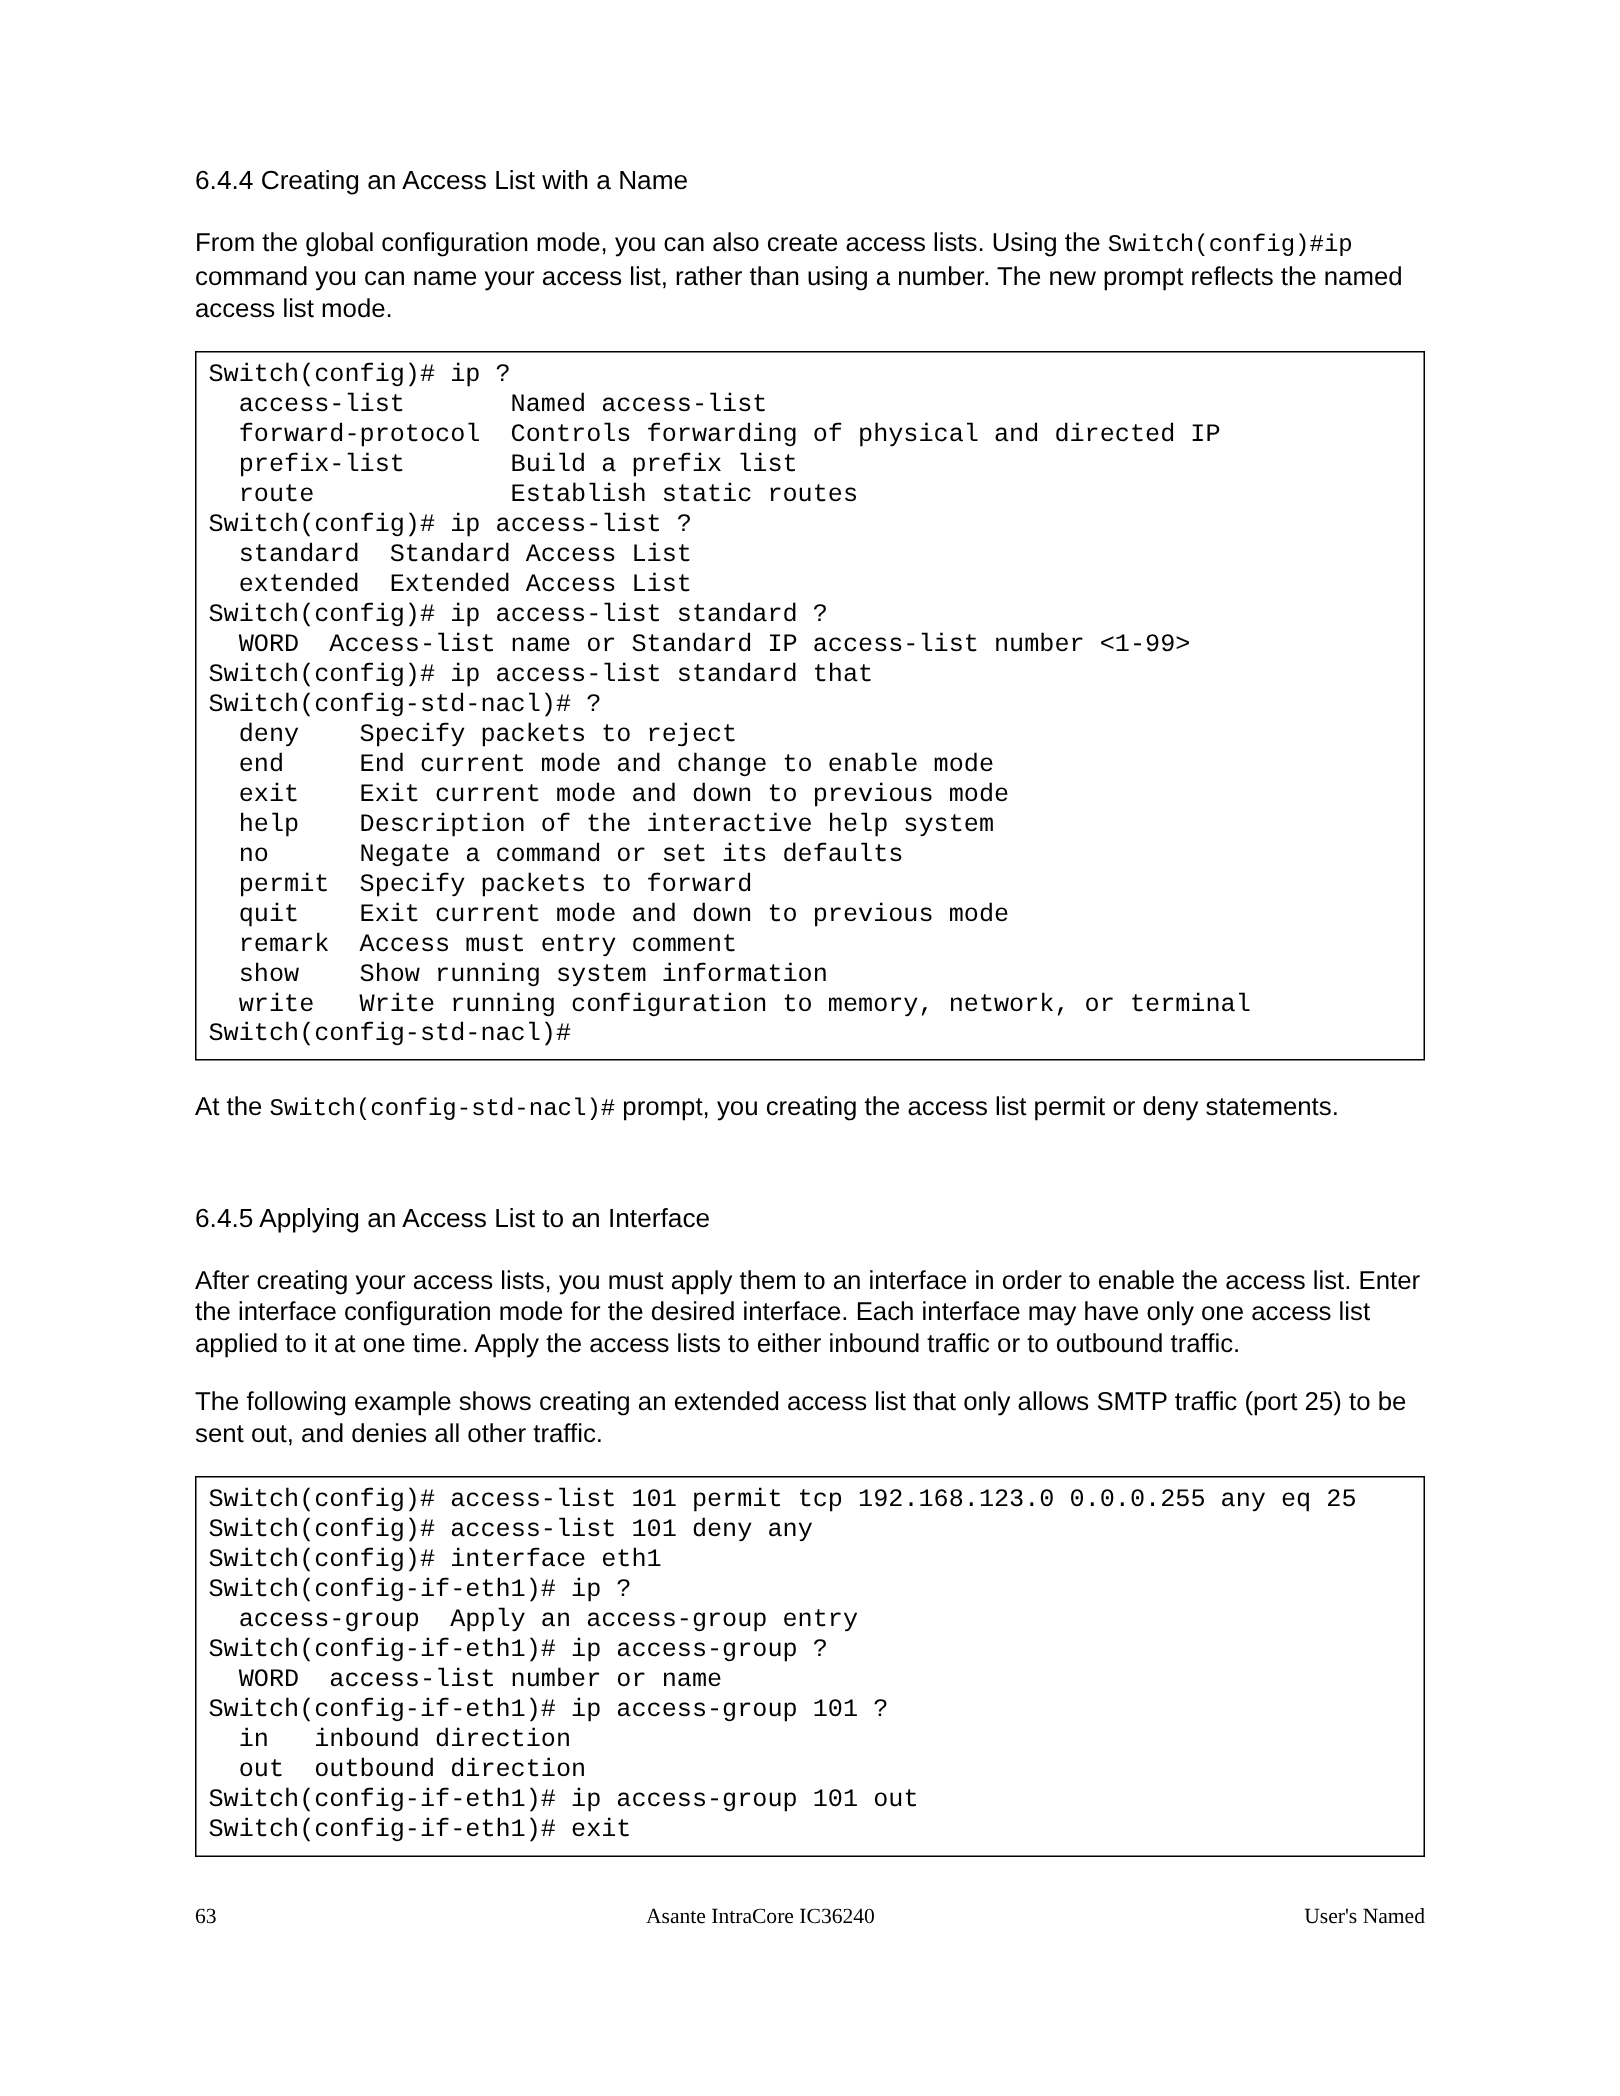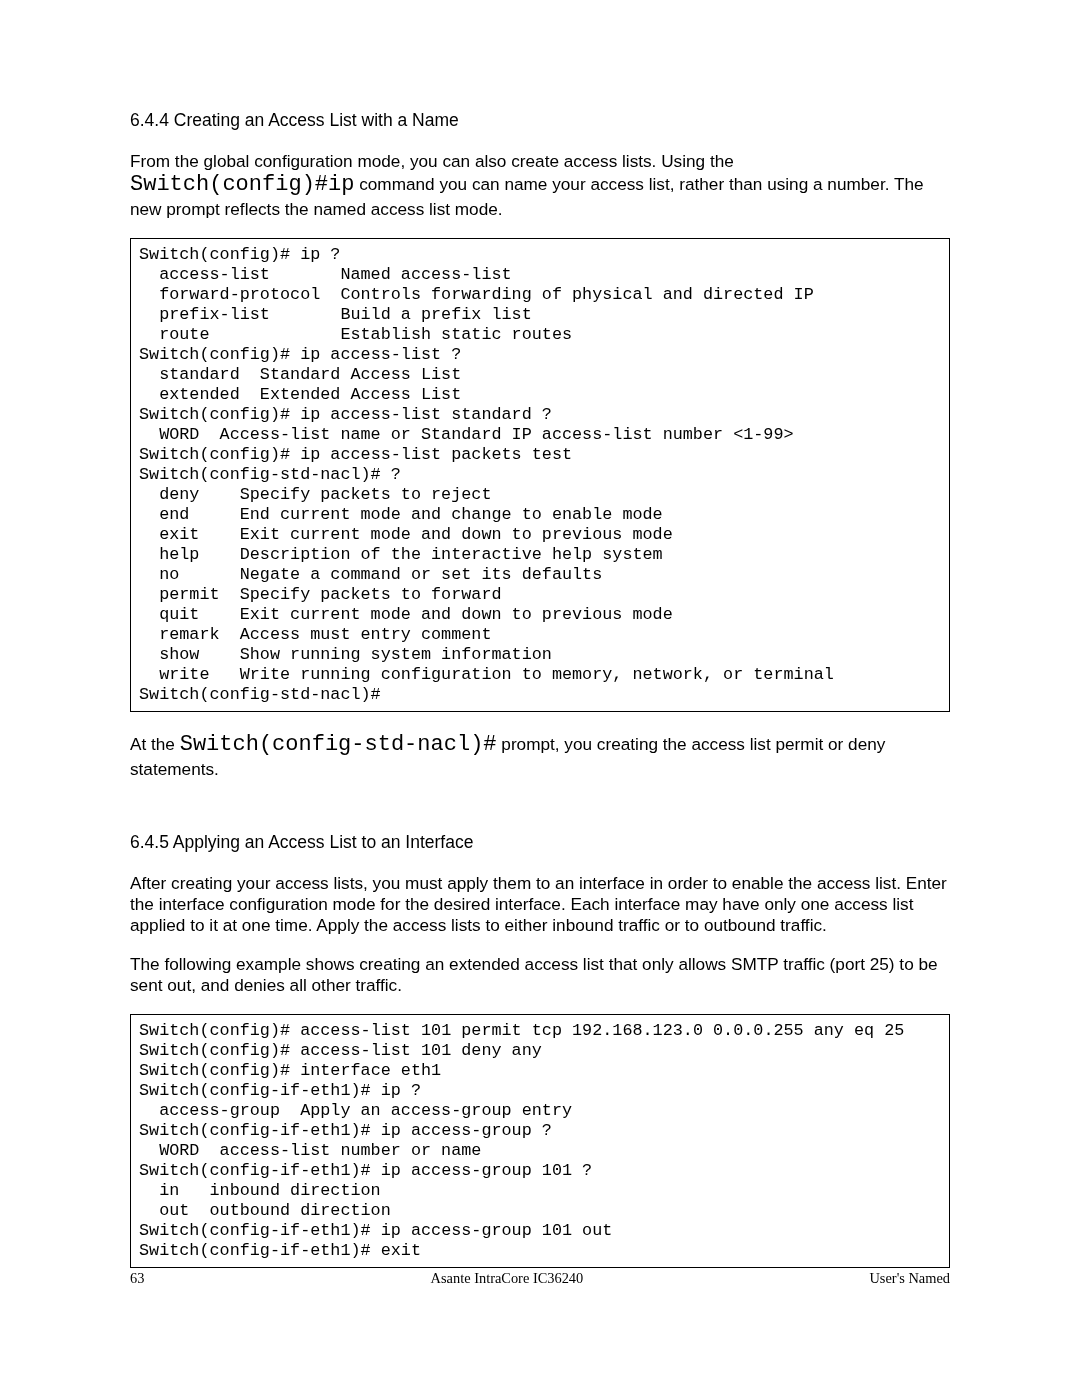--- a/index.html
+++ b/index.html
@@ -20,21 +20,21 @@
   h2 {
     font-size: 17.5px;
     font-weight: normal;
     margin: 0 0 20px 0;
   }
   p {
     margin: 0 0 18px 0;
   }
   .code-inline {
     font-family: "Courier New", Courier, monospace;
-    font-size: 22px;
+    font-size: 16px;
   }
   .code-box {
     border: 1px solid #000;
     padding: 6px 8px 6px 8px;
     font-family: "Courier New", Courier, monospace;
     font-size: 16.8px;
     line-height: 1.19;
     white-space: pre;
     overflow: hidden;
     margin: 0 0 20px 0;
@@ -69,21 +69,21 @@
 <div class="code-box"><span><span>Switch(config)# </span><strong>ip ?</strong></span>
 <span>  access-list       Named access-list</span>
 <span>  forward-protocol  Controls forwarding of physical and directed IP</span>
 <span>  prefix-list       Build a prefix list</span>
 <span>  route             Establish static routes</span>
 <span><span>Switch(config)# </span><strong>ip access-list ?</strong></span>
 <span>  standard  Standard Access List</span>
 <span>  extended  Extended Access List</span>
 <span><span>Switch(config)# </span><strong>ip access-list standard ?</strong></span>
 <span>  WORD  Access-list name or Standard IP access-list number &lt;1-99&gt;</span>
-<span><span>Switch(config)# </span><strong>ip access-list packets test</strong></span>
+<span><span>Switch(config)# </span><strong>ip access-list standard that</strong></span>
 <span><span>Switch(config-std-nacl)# </span><strong>?</strong></span>
 <span>  deny    Specify packets to reject</span>
 <span>  end     End current mode and change to enable mode</span>
 <span>  exit    Exit current mode and down to previous mode</span>
 <span>  help    Description of the interactive help system</span>
 <span>  no      Negate a command or set its defaults</span>
 <span>  permit  Specify packets to forward</span>
 <span>  quit    Exit current mode and down to previous mode</span>
 <span>  remark  Access must entry comment</span>
 <span>  show    Show running system information</span>

